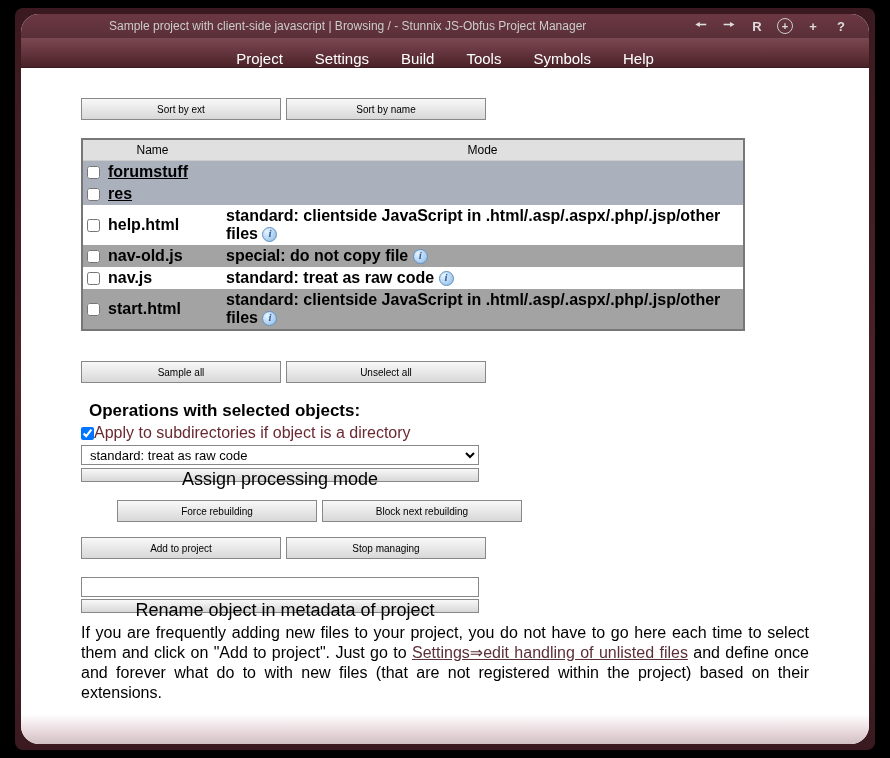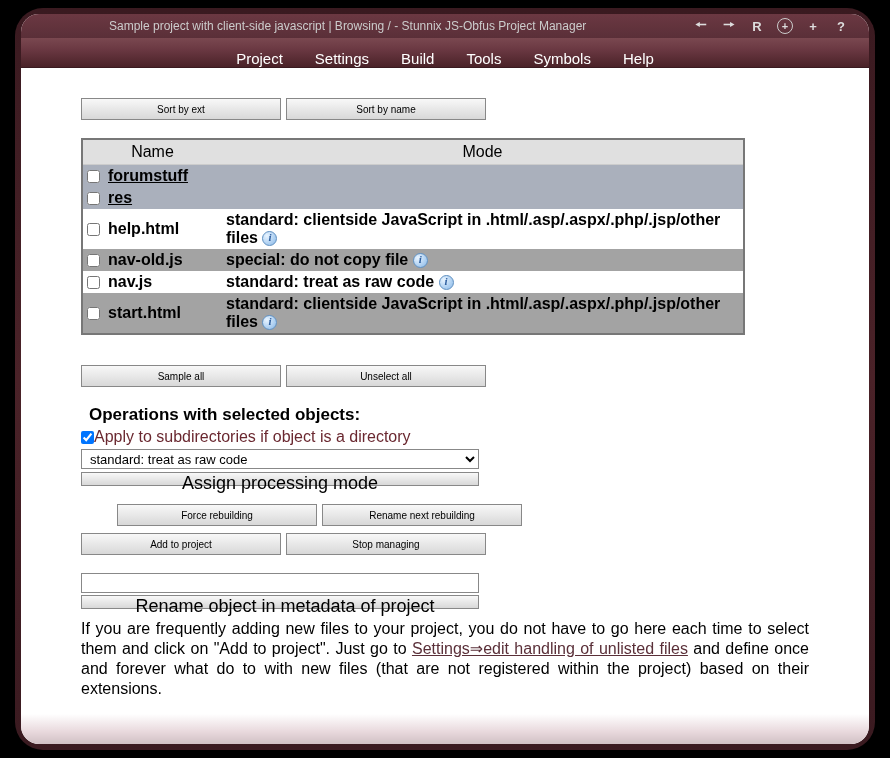--- a/index.html
+++ b/index.html
@@ -1,29 +1,29 @@
 <!DOCTYPE html>
 <html><head>
 <meta charset="utf-8">
 <style>
 * { box-sizing: border-box; margin: 0; padding: 0; }
 body { background: #000; font-family: Arial, Helvetica, sans-serif; width: 890px; height: 758px; overflow: hidden; }
-.outer-frame { position: absolute; top: 8px; left: 15px; width: 860px; height: 742px; background: linear-gradient(to bottom, #3a1a20 0%, #4a2228 50%, #3a1a20 100%); border-radius: 28px; padding: 6px; }
+.outer-frame { position: absolute; top: 8px; left: 15px; width: 860px; height: 742px; background: linear-gradient(to bottom, #3a1a20 0%, #4a2228 50%, #3a1a20 100%); border-radius: 8px; padding: 6px; }
 .inner-frame { width: 100%; height: 100%; background: #fff; border-radius: 18px; overflow: hidden; }
 .titlebar { height: 24px; background: linear-gradient(to bottom, #6b3842, #5a2f38); display: flex; align-items: center; padding: 0 20px 0 88px; }
 .titlebar-text { color: #ccc; font-size: 12px; flex: 1; white-space: nowrap; }
 .titlebar-icons { display: flex; gap: 12px; align-items: center; color: #ddd; font-size: 14px; }
 .titlebar-icon { cursor: pointer; display:inline-flex; align-items:center; justify-content:center; width:16px; height:16px; font-weight:bold; font-size:13px; }
 .menubar { height: 30px; background: linear-gradient(to bottom, #7a4850 0%, #6a3842 40%, #4a2228 100%); display: flex; justify-content: center; align-items: flex-end; gap: 32px; border-bottom: 1px solid #3a1a20; }
 .menu-item { color: #fff; font-size: 15px; cursor: pointer; }
 .content { background: #fff; padding: 30px 60px 20px 60px; height: calc(100% - 54px - 30px); overflow: auto; }
 .btn-row { display: flex; gap: 5px; margin-bottom: 18px; }
 .btn { width: 200px; height: 22px; background: linear-gradient(to bottom, #f8f8f8, #d8d8d8); border: 1px solid #888; font-size: 10px; cursor: pointer; }
 .file-table { border: 2px solid #777; width: 664px; border-collapse: collapse; margin-bottom: 30px; }
-.file-table th { background: #e0e0e0; font-weight: normal; font-size: 16px; padding: 3px; border-bottom: 1px solid #ccc; }
+.file-table th { background: #e0e0e0; font-weight: normal; font-size: 12px; padding: 3px; border-bottom: 1px solid #ccc; }
 .file-table th.col-name { width: 138px; }
 .file-table td { font-size: 16px; font-weight: bold; padding: 2px 4px; vertical-align: middle; }
 .file-table tr.dir-row td { background: #aab0bc; color: #000; text-decoration: underline; }
 .file-table tr.file-row-even td { background: #fff; }
 .file-table tr.file-row-odd td { background: #a3a3a3; }
 .cb-cell { width: 18px; text-align: center; }
 .cb-cell input { vertical-align: middle; }
 .name-cell { width: 118px; }
 .info-icon { display: inline-block; width: 15px; height: 15px; border-radius: 50%; background: radial-gradient(circle at 30% 30%, #e8f4ff, #88b8e8); border: 1px solid #6090c0; vertical-align: middle; position: relative; }
 .info-icon::after { content: "i"; position: absolute; top: -1px; left: 5px; font-family: Georgia, serif; font-style: italic; font-size: 11px; font-weight: bold; color: #3060a0; }
@@ -116,23 +116,23 @@
       <div class="ops-header">Operations with selected objects:</div>
       <label class="subdir-row">
         <input type="checkbox" checked="" style="">
         <span>Apply to subdirectories if object is a directory</span>
       </label>
       <select class="mode-select">
         <option>standard: treat as raw code</option>
       </select>
       <button class="wide-btn">Assign processing mode</button>
 
-      <div class="btn-row" style="margin-bottom:7px;padding-left:36px;">
+      <div class="btn-row" style="margin-bottom:15px;padding-left:36px;">
         <button class="btn">Force rebuilding</button>
-        <button class="btn">Rename next rebuilding</button>
+        <button class="btn">Block next rebuilding</button>
       </div>
       <div class="btn-row">
         <button class="btn">Add to project</button>
         <button class="btn">Stop managing</button>
       </div>
 
       <input type="text" class="rename-input" style="">
       <button class="wide-btn" style="margin-bottom:10px;padding-left:10px;">Rename object in metadata of project</button>
 
       <p class="info-para">

